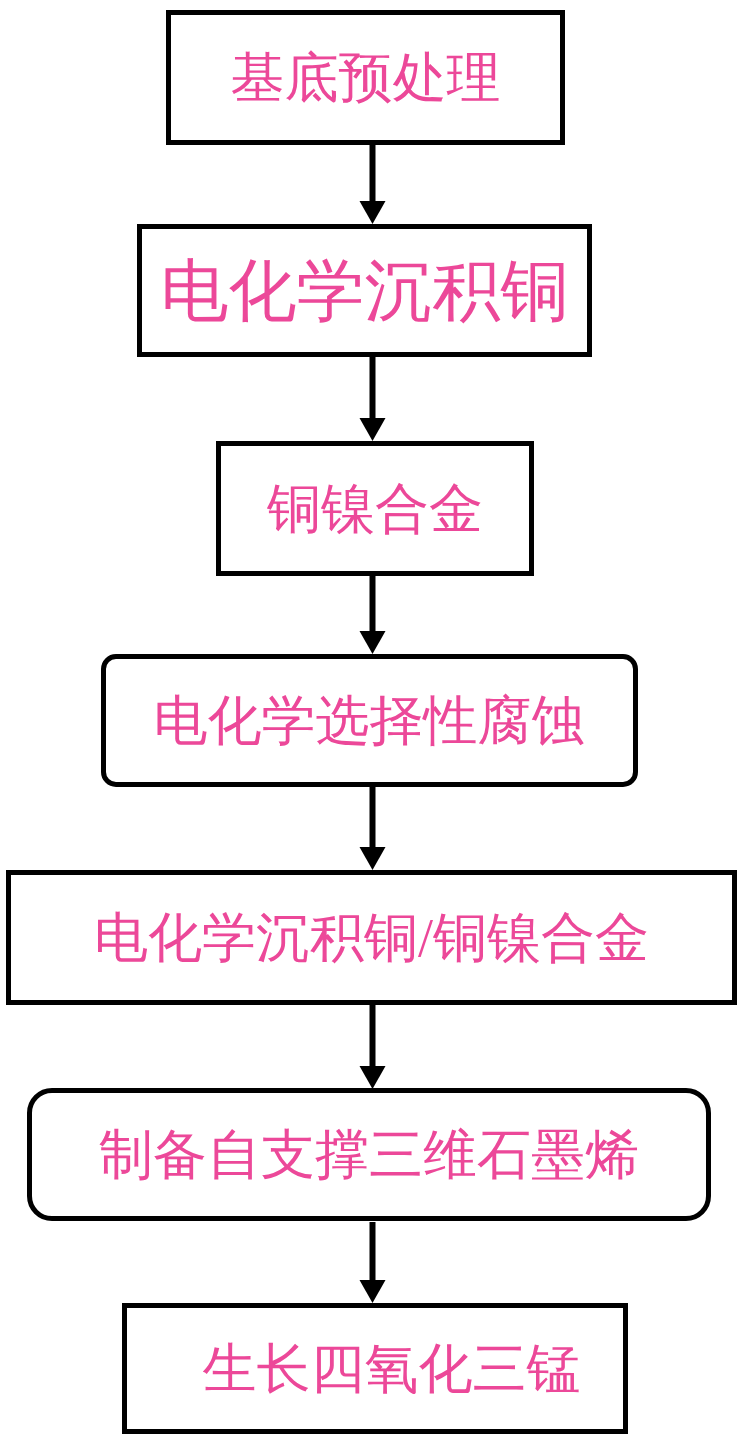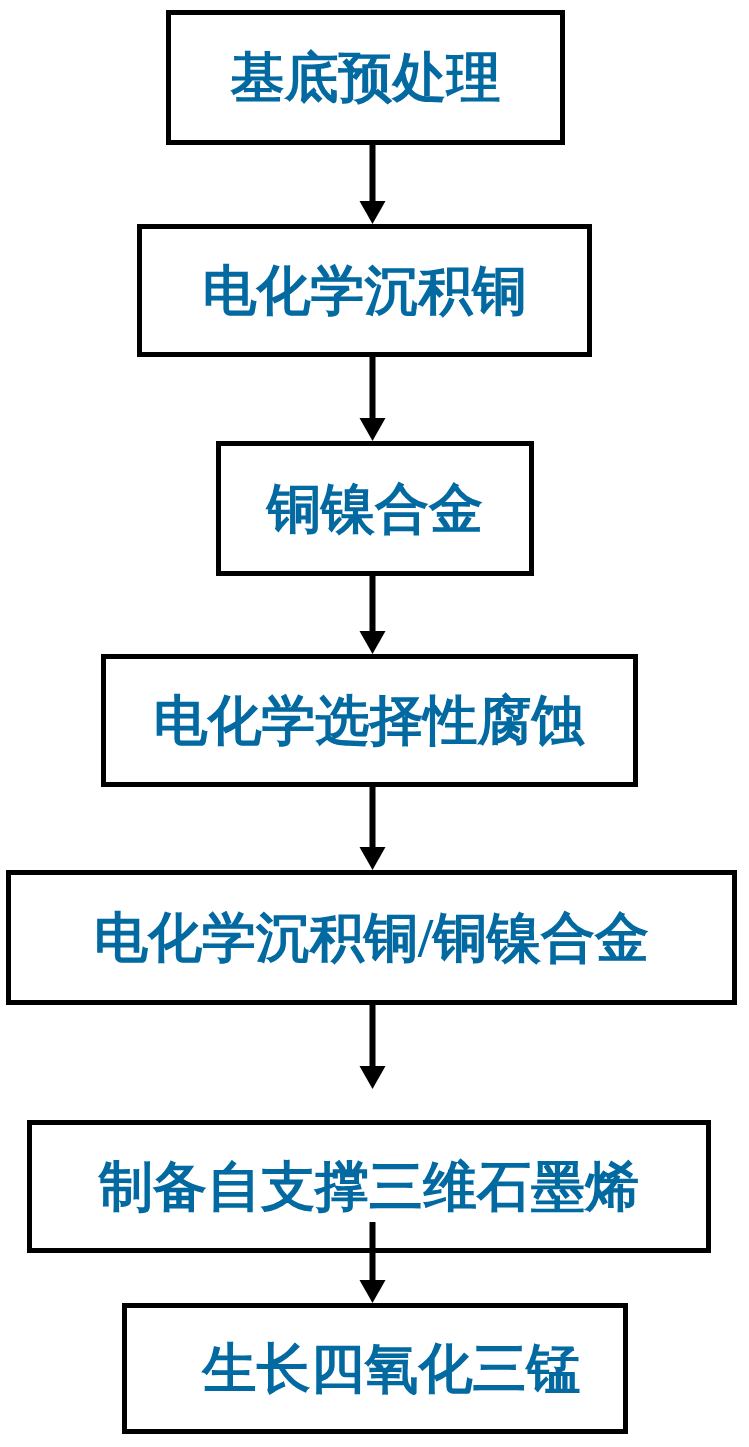--- a/index.html
+++ b/index.html
@@ -21,23 +21,23 @@
   .flow-box {
     position: absolute;
     box-sizing: border-box;
     border: 5px solid #000000;
     background: #ffffff;
     display: flex;
     align-items: center;
     justify-content: center;
   }
   .flow-box-label {
-    color: #0369a1;
+    color: #ec4899;
     font-family: "Liberation Serif", "DejaVu Serif", serif;
-    font-weight: 700;
+    font-weight: 400;
     line-height: 1;
     white-space: nowrap;
     letter-spacing: 0px;
   }
   .flow-arrow {
     position: absolute;
     pointer-events: none;
   }
   .flow-arrow svg {
     display: block;
@@ -46,36 +46,36 @@
 </head>
 <body>
 
 <div id="flow-root">
 
   <div class="flow-box" style="left:166px; top:10px; width:399px; height:135px;">
     <span class="flow-box-label" style="font-size:54px;">基底预处理</span>
   </div>
 
   <div class="flow-box" style="left:137px; top:224px; width:455px; height:133px;">
-    <span class="flow-box-label" style="font-size:54px;">电化学沉积铜</span>
+    <span class="flow-box-label" style="font-size:68px;">电化学沉积铜</span>
   </div>
 
   <div class="flow-box" style="left:216px; top:441px; width:318px; height:135px;">
     <span class="flow-box-label" style="font-size:54px;">铜镍合金</span>
   </div>
 
-  <div class="flow-box" style="left:101px; top:654px; width:537px; height:133px;">
+  <div class="flow-box" style="left:101px; top:654px; width:537px; height:133px;border-radius:15px;">
     <span class="flow-box-label" style="font-size:54px;">电化学选择性腐蚀</span>
   </div>
 
   <div class="flow-box" style="left:6px; top:870px; width:731px; height:135px;">
     <span class="flow-box-label" style="font-size:54px;">电化学沉积铜/铜镍合金</span>
   </div>
 
-  <div class="flow-box" style="left:27px; top:1120px; width:684px; height:133px;">
+  <div class="flow-box" style="left:27px; top:1088px; width:684px; height:133px;border-radius:25px;">
     <span class="flow-box-label" style="font-size:54px;">制备自支撑三维石墨烯</span>
   </div>
 
   <div class="flow-box" style="left:122px; top:1303px; width:506px; height:131px;padding-left:33px;">
     <span class="flow-box-label" style="font-size:54px;">生长四氧化三锰</span>
   </div>
 
   <div class="flow-arrow" style="left:359px; top:145px; width:27px; height:79px;">
     <svg width="27" height="79" viewBox="0 0 27 79" xmlns="http://www.w3.org/2000/svg">
       <rect x="10.5" y="0" width="6" height="57" fill="#000000"></rect>

